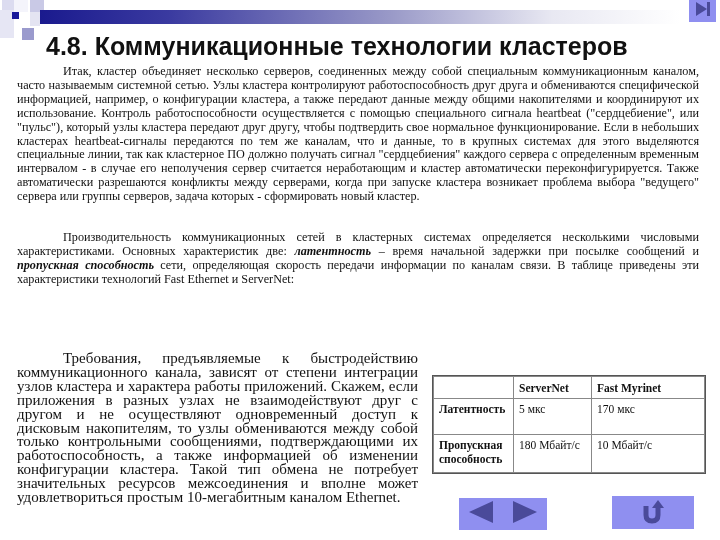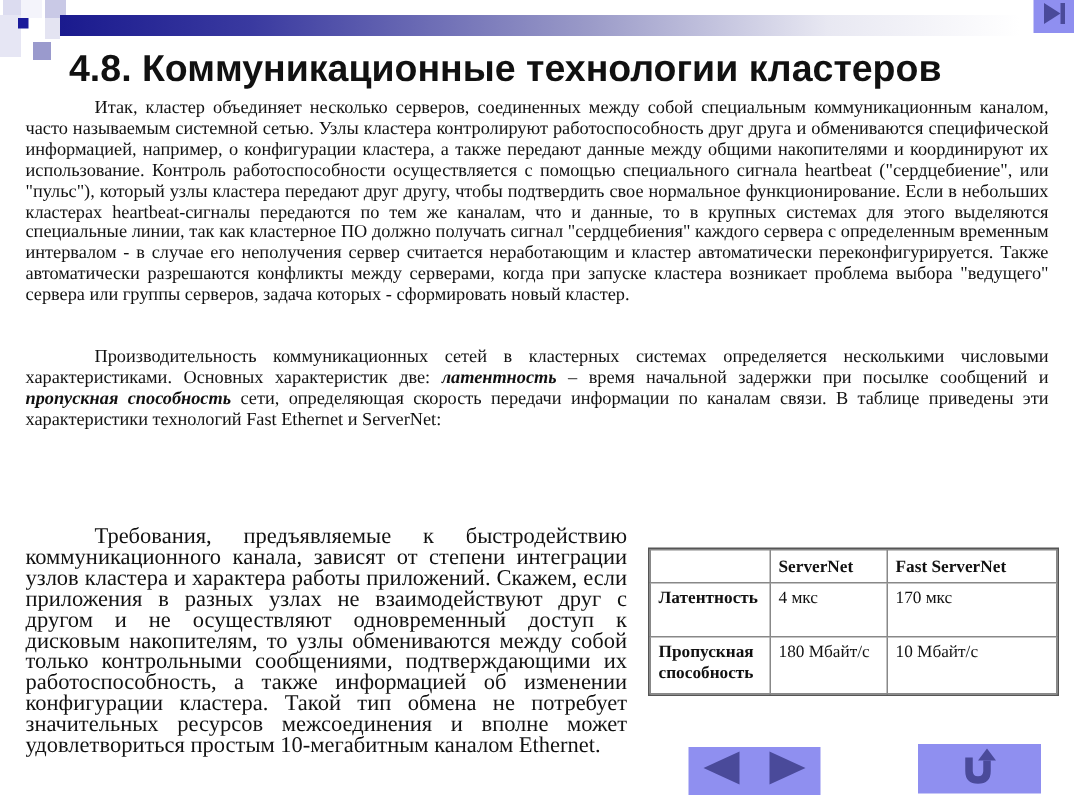--- a/index.html
+++ b/index.html
@@ -34,21 +34,21 @@
 
     .content { position: absolute; left: 17px; top: 65px; width: 682px; font-size: 12.2px; line-height: 13.9px; }
     .para { text-align: justify; text-indent: 46px; }
     .gap { height: 13px; }
     .gap-lg { height: 14px; }
     b i, .bi { font-weight: bold; font-style: italic; }
 
     .left-col { position: absolute; left: 17px; top: 352px; width: 401px; font-size: 15px; line-height: 13.9px; text-align: justify; text-indent: 46px; }
 
     table.cmp {
-      position: absolute; left: 433px; top: 366px; width: 272px;
+      position: absolute; left: 433px; top: 376px; width: 272px;
       border-collapse: collapse; font-size: 11.5px; line-height: 14px;
     }
     table.cmp td { border: 1px solid #888; padding: 3px 5px; vertical-align: top; }
     table.cmp td.hdr { font-weight: bold; height: 22px; vertical-align: middle; }
     table.cmp td.rowh { font-weight: bold; width: 80px; }
     table.cmp td.c1 { width: 78px; }
     table.cmp tr.r1 td { height: 36px; }
     table.cmp tr.r2 td { height: 38px; }
     table.cmp { outline: 1px solid #555; }
 
@@ -92,25 +92,25 @@
   <p class="para"><span>Производительность коммуникационных сетей в кластерных системах определяется несколькими числовыми характеристиками. Основных характеристик две: </span><span class="bi">латентность</span><span> – время начальной задержки при посылке сообщений и </span><span class="bi">пропускная способность</span><span> сети, определяющая скорость передачи информации по каналам связи. В таблице приведены эти характеристики технологий Fast Ethernet и ServerNet:</span></p>
 </div>
 
 <p class="left-col">Требования, предъявляемые к быстродействию коммуникационного канала, зависят от степени интеграции узлов кластера и характера работы приложений. Скажем, если приложения в разных узлах не взаимодействуют друг с другом и не осуществляют одновременный доступ к дисковым накопителям, то узлы обмениваются между собой только контрольными сообщениями, подтверждающими их работоспособность, а также информацией об изменении конфигурации кластера. Такой тип обмена не потребует значительных ресурсов межсоединения и вполне может удовлетвориться простым 10-мегабитным каналом Ethernet.</p>
 
 <table class="cmp">
   <tbody>
       <tr>
     <td class="hdr rowh"></td>
     <td class="hdr c1">ServerNet</td>
-    <td class="hdr">Fast ServerNet</td>
+    <td class="hdr">Fast Myrinet</td>
   </tr>
   <tr class="r1">
     <td class="rowh">Латентность</td>
-    <td class="c1">4 мкс</td>
+    <td class="c1">5 мкс</td>
     <td>170 мкс</td>
   </tr>
   <tr class="r2">
     <td class="rowh">Пропускная способность</td>
     <td class="c1">180 Мбайт/с</td>
     <td>10 Мбайт/с</td>
   </tr>
 </tbody>
   </table>
 

